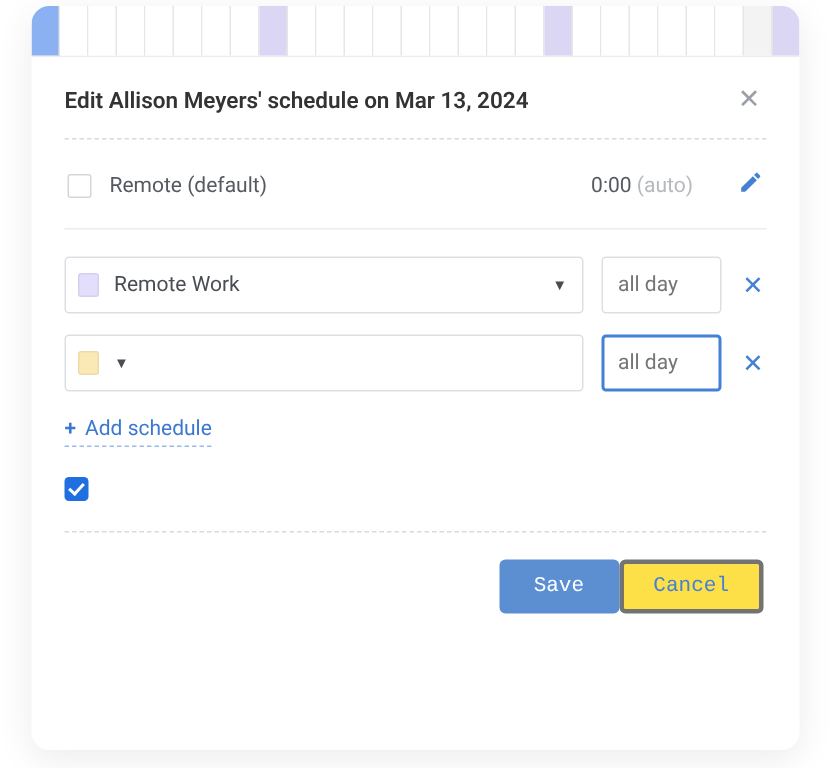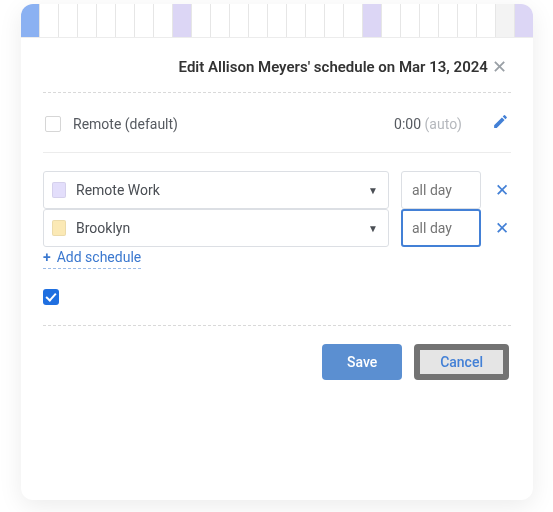--- a/index.html
+++ b/index.html
@@ -38,21 +38,21 @@
   .strip .cell.lav { background: #dcd6f5; }
   .strip .cell.blue { background: #8bb1f2; }
   .strip .cell.grey { background: #f3f3f3; }
 
   .body {
     padding: 18px 22px 0 22px;
   }
   .titlebar {
     display: flex;
     align-items: center;
-    justify-content: flex-end;
+    justify-content: space-between;
     padding-bottom: 14px;
   }
   .title {
     font-size: 15px;
     font-weight: 600;
     color: #333;
   }
   .close {
     color: #9aa0a6;
     font-size: 18px;
@@ -104,20 +104,21 @@
     border: none;
     border-top: 1px solid #ececec;
     margin: 0 0 18px 0;
   }
 
   
   .loc-row {
     display: flex;
     align-items: center;
     gap: 12px;
+    margin-bottom: 14px;
   }
   .loc-select {
     flex: 1;
     height: 38px;
     border: 1px solid #dcdfe4;
     border-radius: 3px;
     display: flex;
     align-items: center;
     padding: 0 10px 0 8px;
     cursor: pointer;
@@ -200,45 +201,45 @@
     left: 4.5px; top: 1.5px;
     width: 4px; height: 8px;
     border: solid #fff;
     border-width: 0 2px 2px 0;
     transform: rotate(42deg);
   }
 
   .footer {
     display: flex;
     justify-content: flex-end;
-    gap: 12px;
     padding: 18px 2px 0 2px;
+    font-family: Liberation Mono, monospace;
   }
   .btn {
     height: 36px;
     min-width: 80px;
     padding: 0 20px;
     border-radius: 4px;
     font-size: 14px;
     font-weight: 500;
     cursor: pointer;
     display: inline-flex;
     align-items: center;
     justify-content: center;
     font-family: inherit;
   }
   .btn-primary {
     background: #5b8fd1;
     color: #fff;
     border: none;
   }
   .btn-secondary {
-    background: #e5e5e5;
+    background: #fde047;
     color: #4380d6;
-    border: 6px solid #737373;
+    border: 3px solid #737373;
   }
 </style>
 </head>
 <body>
 
 <div class="card">
 
   <div class="strip" id="strip">
       <div class="cell blue"></div>
       <div class="cell"></div>
@@ -300,21 +301,20 @@
             <div class="swatch purple"></div>
             <div class="loc-name">Remote Work</div>
             <div class="caret">▼</div>
           </div>
           <input class="dur" placeholder="all day" style="">
           <div class="x-remove">✕</div>
         </div>
         <div class="loc-row">
           <div class="loc-select">
             <div class="swatch yellow"></div>
-            <div class="loc-name">Brooklyn</div>
             <div class="caret">▼</div>
           </div>
           <input class="dur focused" placeholder="all day" style="">
           <div class="x-remove">✕</div>
         </div>
       </div>
 
     <div class="add-loc">
       <span class="plus">+</span>
       <span>Add schedule</span>

